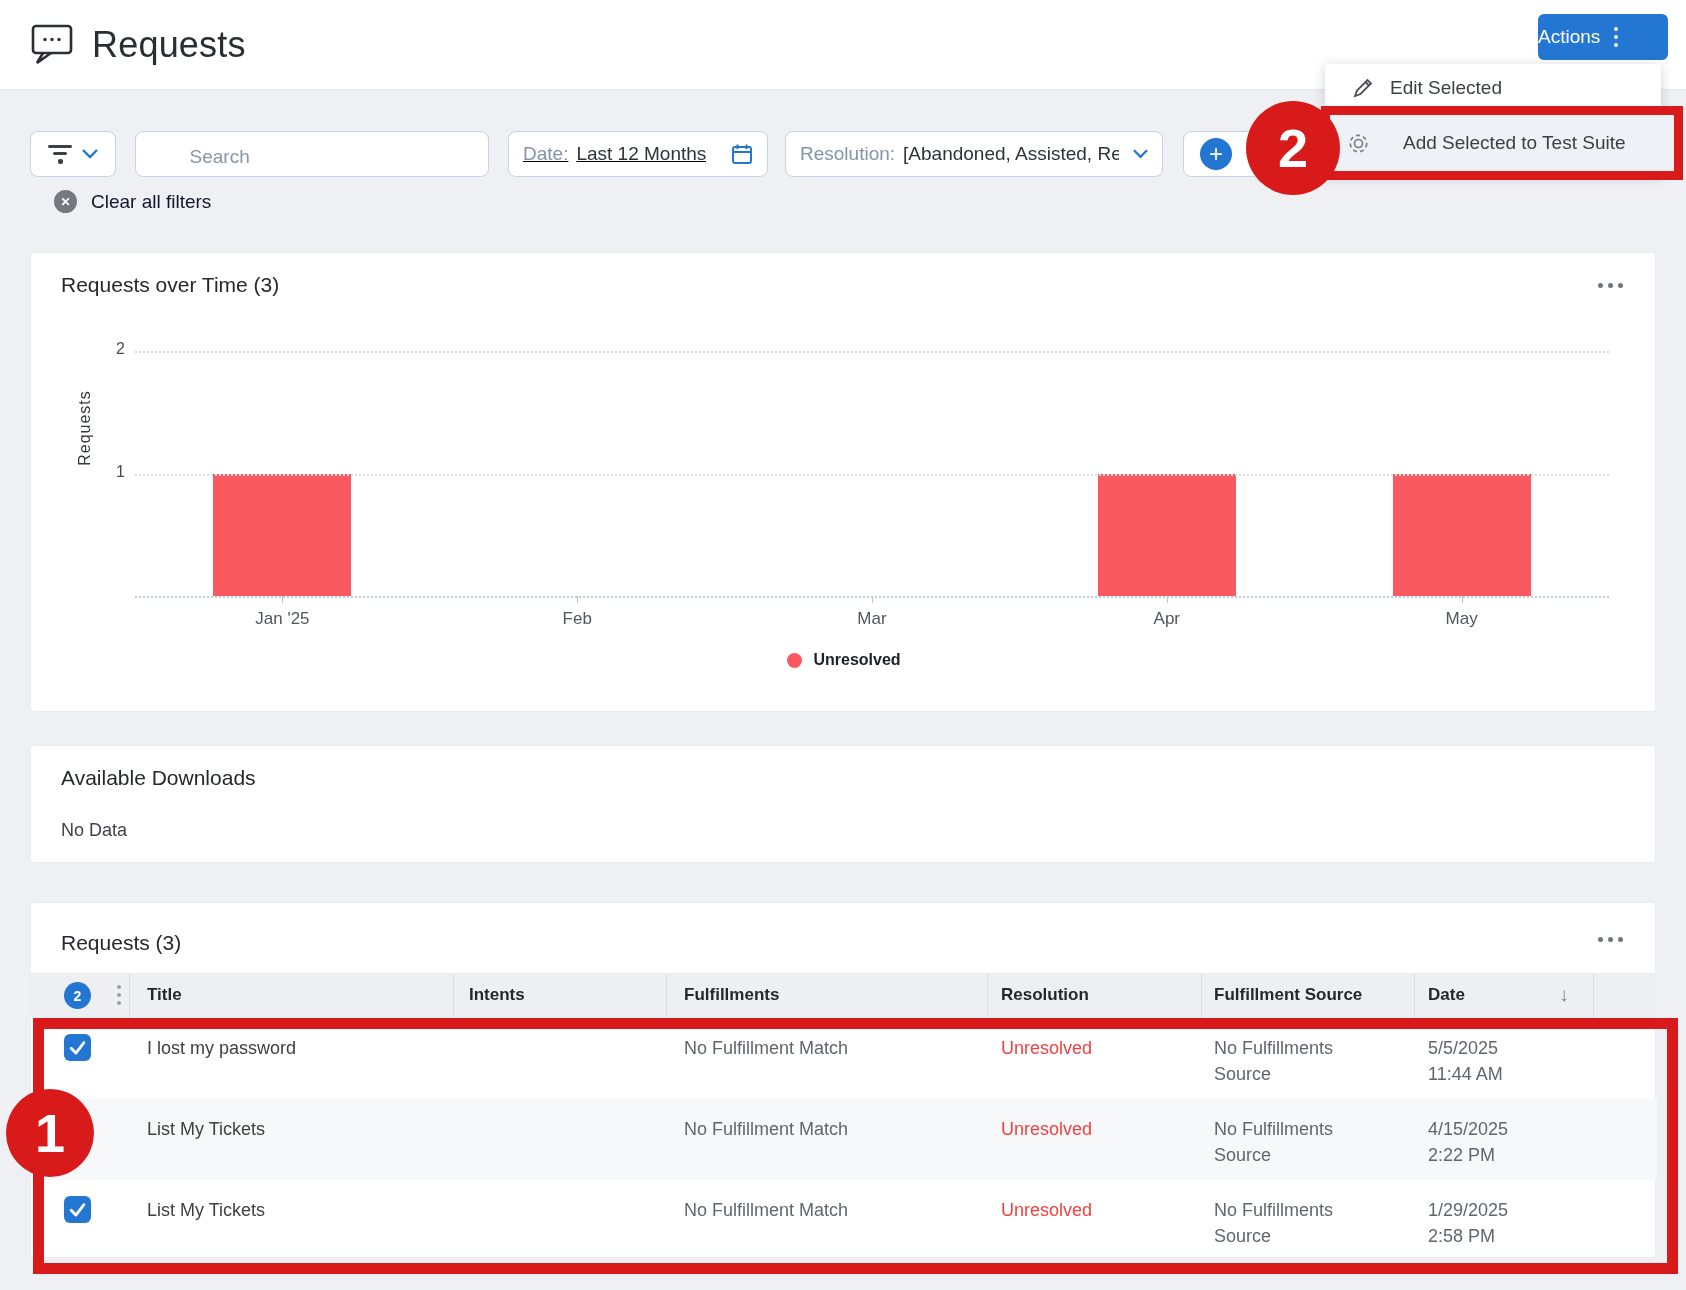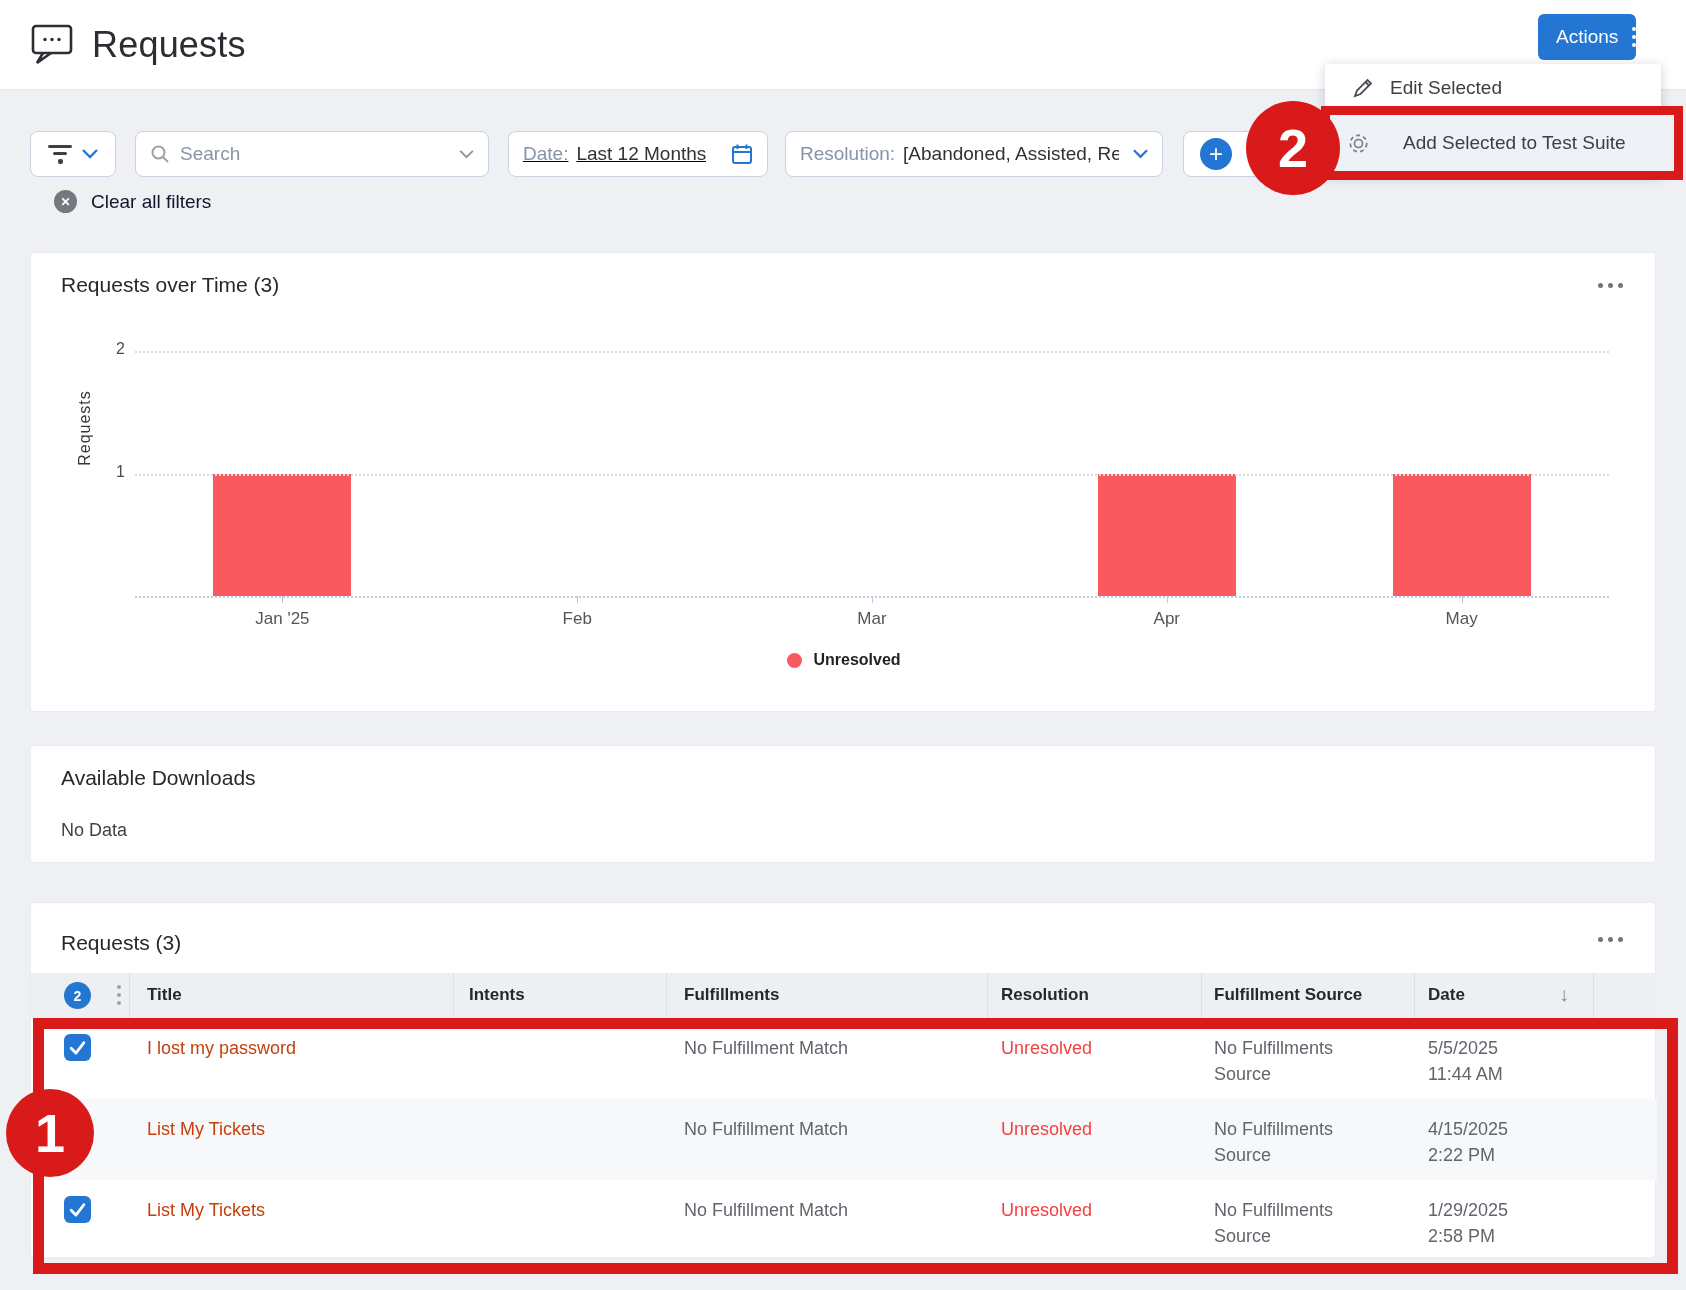--- a/index.html
+++ b/index.html
@@ -8,22 +8,22 @@
   }
   *{box-sizing:border-box;margin:0;padding:0;font-family:"Liberation Sans",sans-serif;}
   html,body{width:1686px;height:1290px;overflow:hidden;background:var(--page);}
   #app{position:relative;width:1686px;height:1290px;background:var(--page);border-radius:10px;}
 
   
   .topbar{position:absolute;left:0;top:0;width:1686px;height:90px;background:#fff;border-bottom:1px solid #e3e6ea;}
   .page-title{position:absolute;left:92px;top:24px;font-size:36px;color:#2a2d31;letter-spacing:.2px;}
   .chat-icon{position:absolute;left:30px;top:22px;}
 
-  .btn-actions{position:absolute;left:1538px;top:14px;width:98px;height:46px;background:var(--accent);
-    border-radius:6px;display:flex;align-items:center;justify-content:flex-start;padding-left:18px;cursor:pointer;}
+  .btn-actions{position:absolute;left:1538px;top:14px;width:130px;height:46px;background:var(--accent);
+    border-radius:6px;display:flex;align-items:center;justify-content:flex-start;cursor:pointer;}
   .btn-actions span{color:#fff;font-size:19px;}
   .vdots{display:flex;flex-direction:column;gap:4px;margin-left:14px;}
   .vdots i{width:4px;height:4px;border-radius:50%;background:#fff;display:block;}
 
   
   .menu{position:absolute;left:1325px;top:64px;width:336px;height:112px;background:#fff;border-radius:3px;
     box-shadow:0 2px 12px rgba(40,50,70,.22);z-index:50;}
   .menu-item{height:48px;display:flex;align-items:center;padding-left:26px;gap:15px;cursor:pointer;}
   .menu-item .mi-label{font-size:19px;color:#3b4046;}
   .ann-rect-menu{position:absolute;left:1321px;top:106px;width:362px;height:74px;border:9px solid var(--ann);
@@ -36,21 +36,21 @@
   #ann2{left:1246px;top:101px;width:94px;height:94px;}
   #ann1{left:6px;top:1089px;width:88px;height:88px;}
 
   
   .fbox{position:absolute;top:131px;height:46px;background:#fff;border:1px solid #c7d3e0;border-radius:8px;
     display:flex;align-items:center;cursor:pointer;}
   .funnel-btn{left:30px;width:86px;justify-content:center;gap:10px;}
   .funnel{display:flex;flex-direction:column;align-items:center;gap:4px;}
   .funnel i{display:block;height:3px;background:#3c4044;border-radius:2px;}
   .funnel i:nth-child(1){width:24px;}.funnel i:nth-child(2){width:14px;}.funnel i:nth-child(3){width:5px;height:5px;}
-  .search-box{left:135px;width:354px;padding:4px 14px;gap:10px;}
+  .search-box{left:135px;width:354px;padding:4px 14px;gap:10px;flex-direction:column;}
   .search-box input{border:none;outline:none;flex:1;font-size:19px;color:#2f3237;background:transparent;}
   .search-box input::placeholder{color:#8a94a3;}
   .date-box{left:508px;width:260px;padding:0 14px;gap:8px;justify-content:space-between;}
   .res-box{left:785px;width:378px;padding:0 14px;gap:14px;justify-content:space-between;}
   .flabel{font-size:19px;color:#8494a8;white-space:nowrap;}
   .fvalue{font-size:19px;color:#2f3237;white-space:nowrap;overflow:hidden;}
   .plus-btn{left:1183px;width:100px;justify-content:flex-start;padding-left:16px;}
   .plus-circle{width:32px;height:32px;border-radius:50%;background:var(--accent);color:#fff;display:flex;
     align-items:center;justify-content:center;font-size:24px;line-height:1;}
   .clear-row{position:absolute;left:54px;top:190px;display:flex;align-items:center;gap:14px;cursor:pointer;}
@@ -92,21 +92,21 @@
   .tdiv{position:absolute;top:70px;width:1px;height:45px;background:#dcdfe4;}
   .th{position:absolute;font-size:17px;font-weight:bold;color:#26282c;cursor:pointer;}
   .badge{position:absolute;left:33px;top:79px;width:27px;height:27px;border-radius:50%;background:var(--accent);
     color:#fff;font-size:14px;font-weight:bold;display:flex;align-items:center;justify-content:center;}
   .kebab{position:absolute;left:84px;top:80px;display:flex;flex-direction:column;gap:4px;cursor:pointer;padding:2px;}
   .kebab i{width:4px;height:4px;border-radius:50%;background:#9aa0a8;display:block;}
   .sort-arrow{position:absolute;left:1528px;top:80px;font-size:20px;color:#878e97;font-weight:normal;}
   .trow{position:absolute;left:0;width:1626px;height:81px;cursor:pointer;}
   .trow.zebra{background:#f7f8fa;}
   .cell{position:absolute;top:17px;font-size:18px;color:#61666d;line-height:26px;}
-  .cell.title-cell{color:#c2410c;}
+  .cell.title-cell{color:#404040;}
   .cell.res-cell{color:var(--unres);}
   .cell.src-cell{width:150px;}
   .cbx{position:absolute;left:33px;top:16px;width:27px;height:27px;border-radius:6px;background:var(--accent);
     display:flex;align-items:center;justify-content:center;cursor:pointer;}
 
   
   .ann-rect-table{position:absolute;left:33px;top:1018px;width:1645px;height:256px;border:11px solid var(--ann);
     z-index:70;pointer-events:none;}
 
   svg{display:block;}

